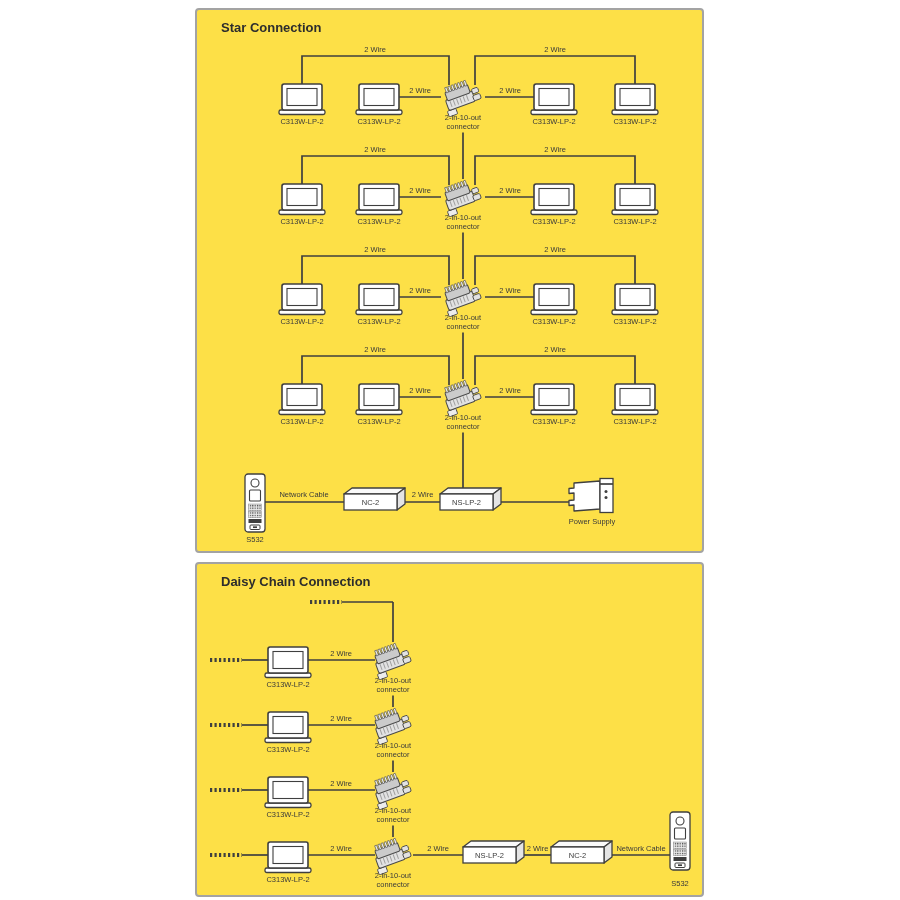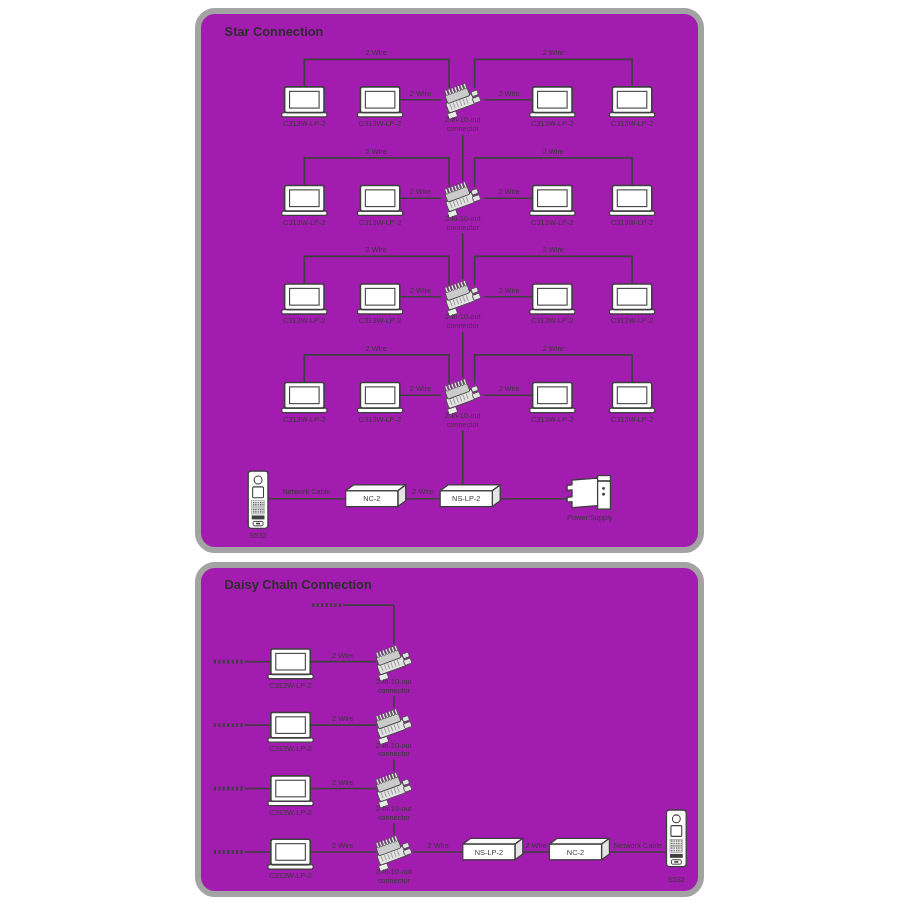--- a/index.html
+++ b/index.html
@@ -1,19 +1,19 @@
 <!DOCTYPE html>
 <html><head>
 <meta charset="utf-8">
 <style>
   html,body{margin:0;padding:0;background:#ffffff;}
   #stage{position:relative;width:900px;height:900px;background:#fff;overflow:hidden;
          font-family:"Liberation Sans",sans-serif;}
-  .panel{position:absolute;box-sizing:border-box;background:#a21caf;
-         border:6px solid #a3a3a3;border-radius:20px;}
+  .panel{position:absolute;box-sizing:border-box;background:#fde047;
+         border:2px solid #a3a3a3;border-radius:4px;}
   #star-panel{left:195px;top:8px;width:509px;height:545px;}
   #daisy-panel{left:195px;top:562px;width:509px;height:335px;}
   svg{display:block;width:100%;height:100%;}
   text{font-family:"Liberation Sans",sans-serif;font-size:7.5px;fill:#3a3a3a;}
   .t{font-size:13px;font-weight:bold;fill:#2d2d2d;}
   .m{text-anchor:middle;}
   line,polyline{stroke:#3f3f3f;stroke-width:1.7;fill:none;}
   .dash{stroke-width:4;stroke-dasharray:2.2 2.3;}
 </style>
 </head>

